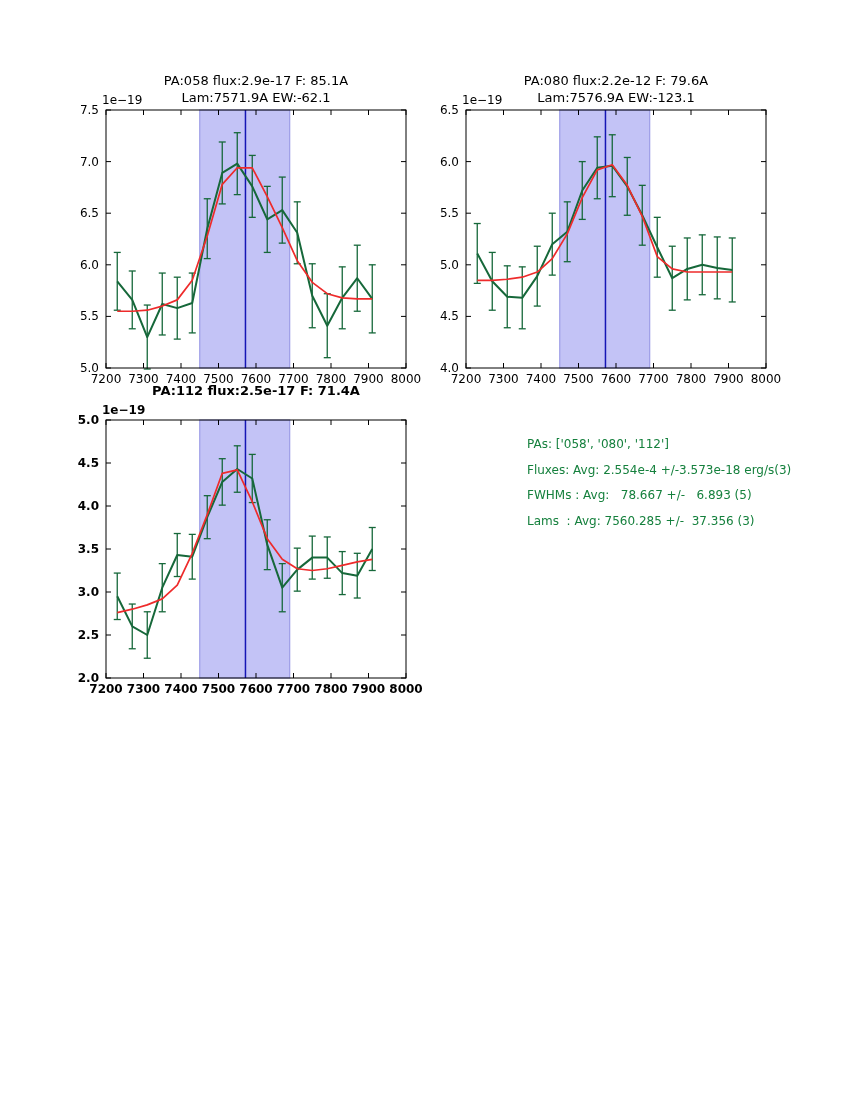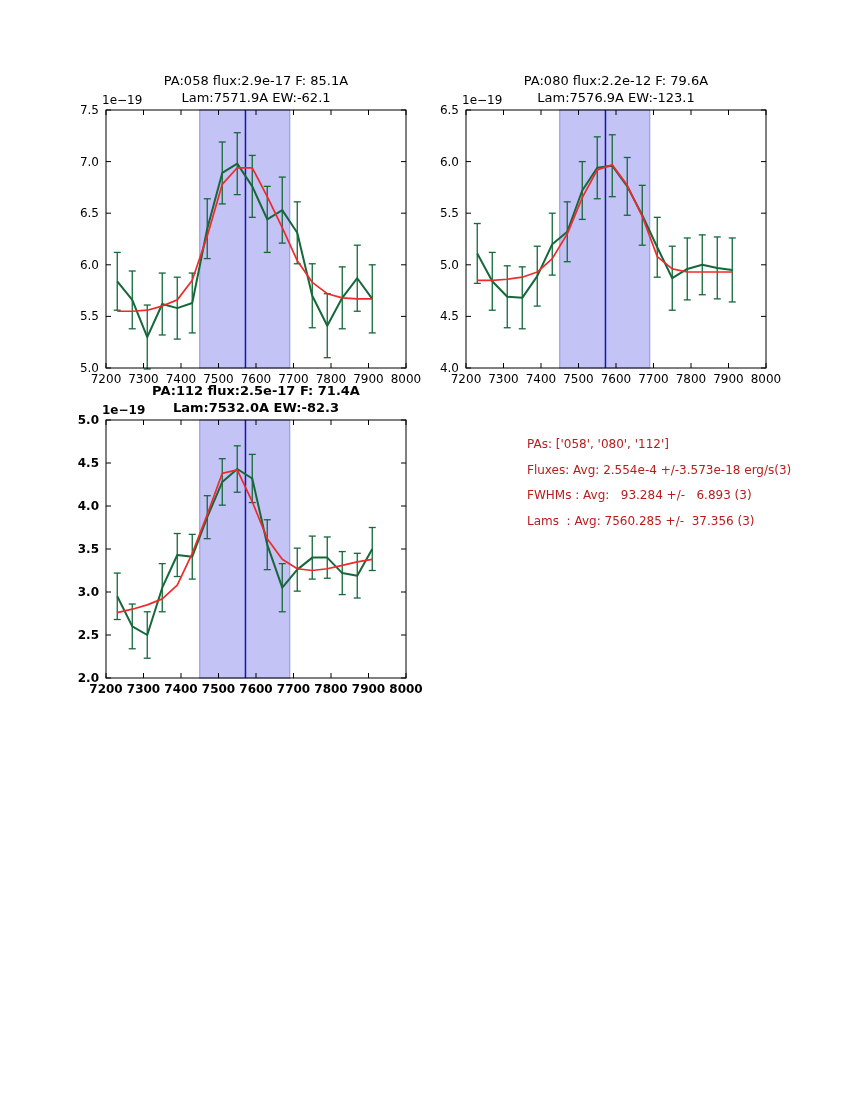--- a/index.html
+++ b/index.html
@@ -1,21 +1,21 @@
 <!DOCTYPE html>
 <html><head>
 <meta charset="utf-8">
 <style>
   html,body{margin:0;padding:0;background:#ffffff;}
   body{width:850px;height:1100px;font-family:"DejaVu Sans",sans-serif;color:#000;}
   .figure{position:relative;width:850px;height:1100px;background:#fff;overflow:hidden;}
   .chart{position:absolute;}
   .chart svg{display:block;}
   .chart-titles{position:absolute;left:50px;top:7px;text-align:center;font-size:13px;line-height:17px;color:#000;white-space:nowrap;}
-  .stats-panel{position:absolute;left:527px;top:432px;font-size:12px;color:#b91c1c;}
+  .stats-panel{position:absolute;left:527px;top:432px;font-size:12px;color:#15803d;}
   .stat-line{white-space:pre;height:25.7px;line-height:25.7px;}
 </style>
 </head>
 <body>
 
 <div class="figure">
 
   <div class="chart" style="left: 56px; top: 65px;">
     <div class="chart-titles" style="width: 300px;">
       <div>PA:058 flux:2.9e-17 F: 85.1A</div>
@@ -244,21 +244,20 @@
           <line x1="300" y1="0" x2="295" y2="0" stroke="#000000" stroke-width="1"></line>
           <text x="-7" y="4" text-anchor="end" font-size="12" fill="#000000">6.5</text>
           <text x="-4" y="-6" text-anchor="start" font-size="12" fill="#000000">1e−19</text>
         </g>
       </svg>
   </div>
 
   <div class="chart" style="left: 56px; top: 375px; font-weight: bold;">
     <div class="chart-titles" style="width: 300px;">
       <div>PA:112 flux:2.5e-17 F: 71.4A</div>
-      <div>Lam:7532.0A EW:-82.3</div>
     </div>
     <svg width="372" height="338">
         <g transform="translate(50,45)">
           <rect x="93.75" y="0" width="90" height="258" fill="#c3c3f6" stroke="#9191e3" stroke-width="1"></rect>
           <line x1="139.46249999999986" y1="0" x2="139.46249999999986" y2="258" stroke="#1515b5" stroke-width="1.5"></line>
           <line x1="11.25" y1="199.51999999999998" x2="11.25" y2="153.07999999999998" stroke="#16683a" stroke-width="1.3"></line>
           <line x1="7.75" y1="199.51999999999998" x2="14.75" y2="199.51999999999998" stroke="#16683a" stroke-width="1.3"></line>
           <line x1="7.75" y1="153.07999999999998" x2="14.75" y2="153.07999999999998" stroke="#16683a" stroke-width="1.3"></line>
           <line x1="26.25" y1="228.76000000000002" x2="26.25" y2="184.03999999999996" stroke="#16683a" stroke-width="1.3"></line>
           <line x1="22.75" y1="228.76000000000002" x2="29.75" y2="228.76000000000002" stroke="#16683a" stroke-width="1.3"></line>
@@ -363,17 +362,17 @@
           <line x1="300" y1="0" x2="295" y2="0" stroke="#000000" stroke-width="1"></line>
           <text x="-7" y="4" text-anchor="end" font-size="12" fill="#000000">5.0</text>
           <text x="-4" y="-6" text-anchor="start" font-size="12" fill="#000000">1e−19</text>
         </g>
       </svg>
   </div>
 
   <div class="stats-panel">
     <div class="stat-line">PAs: ['058', '080', '112']</div>
     <div class="stat-line">Fluxes: Avg: 2.554e-4 +/-3.573e-18 erg/s(3)</div>
-    <div class="stat-line">FWHMs : Avg:   93.284 +/-   6.893 (3)</div>
+    <div class="stat-line">FWHMs : Avg:   78.667 +/-   6.893 (5)</div>
     <div class="stat-line">Lams  : Avg: 7560.285 +/-  37.356 (3)</div>
   </div>
 
 </div>
 
 </body></html>

